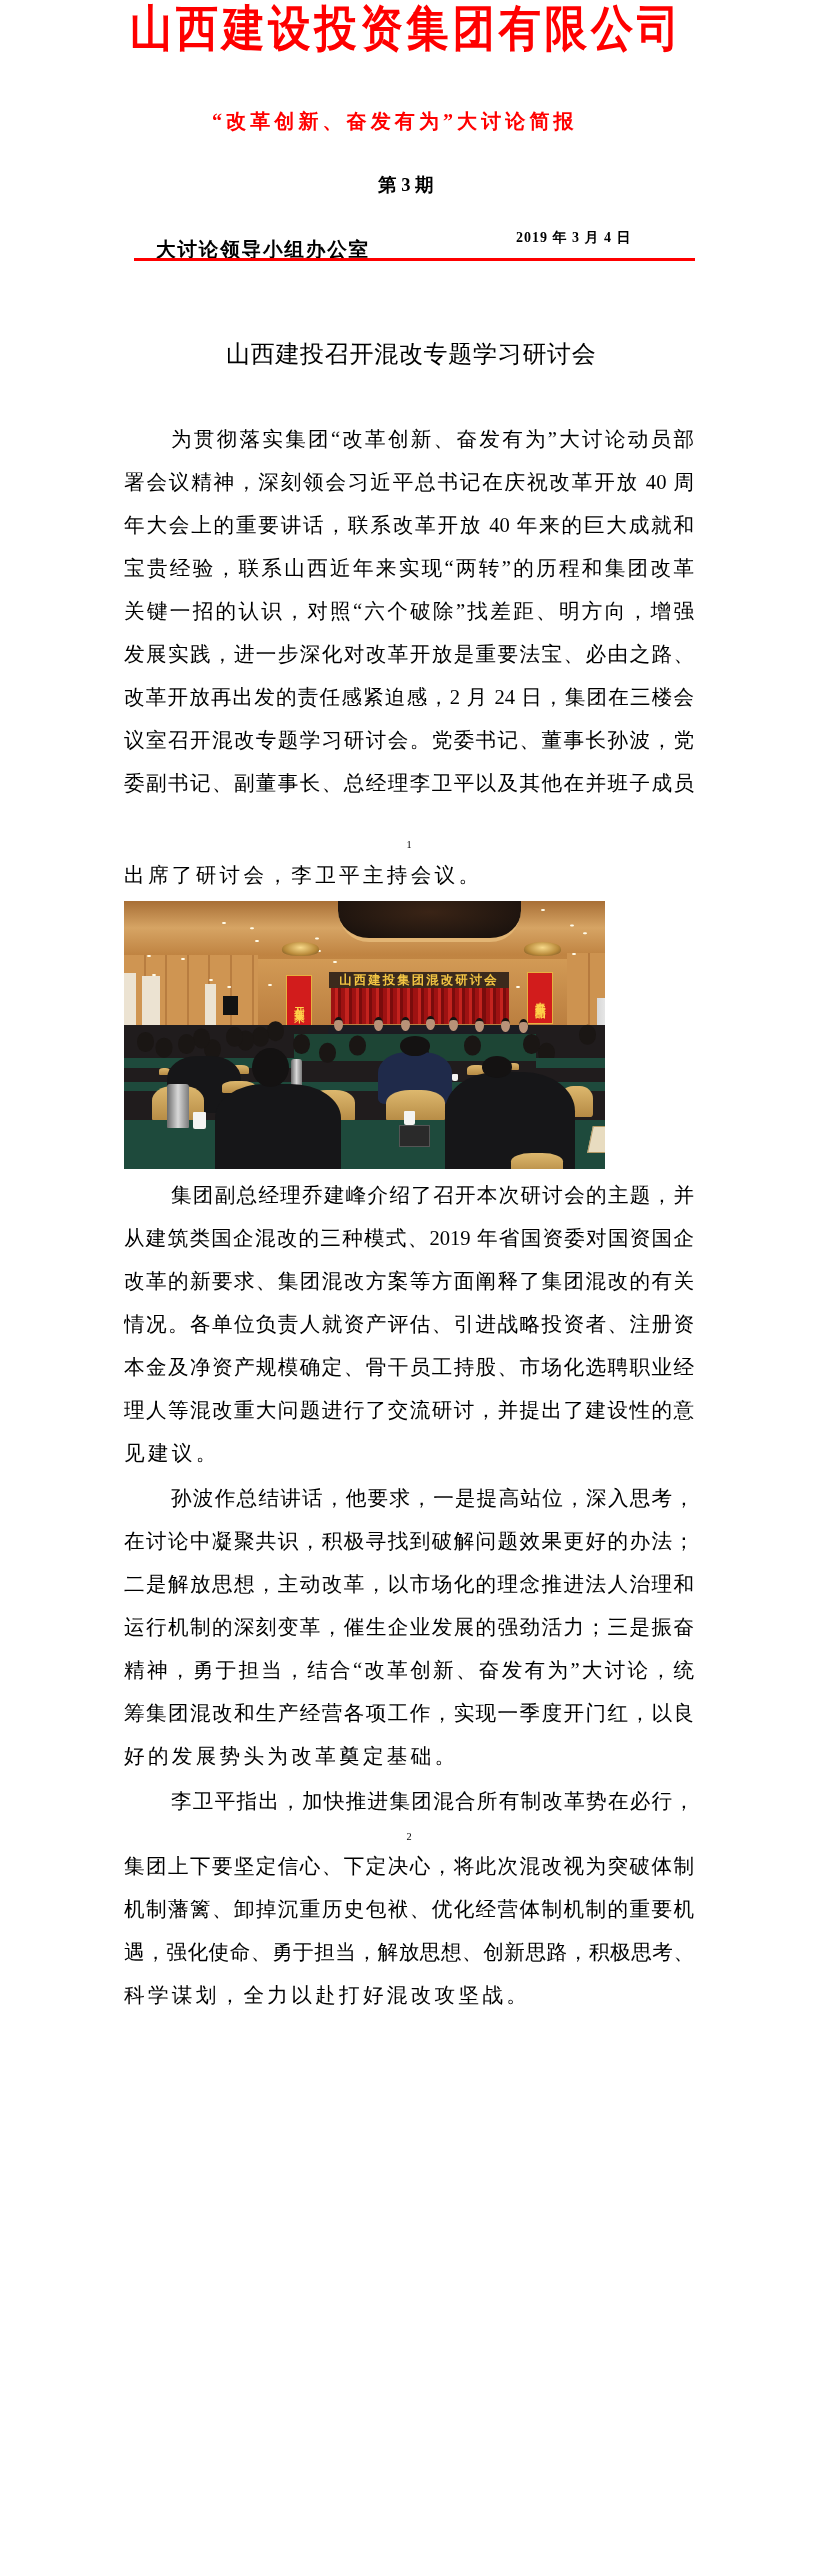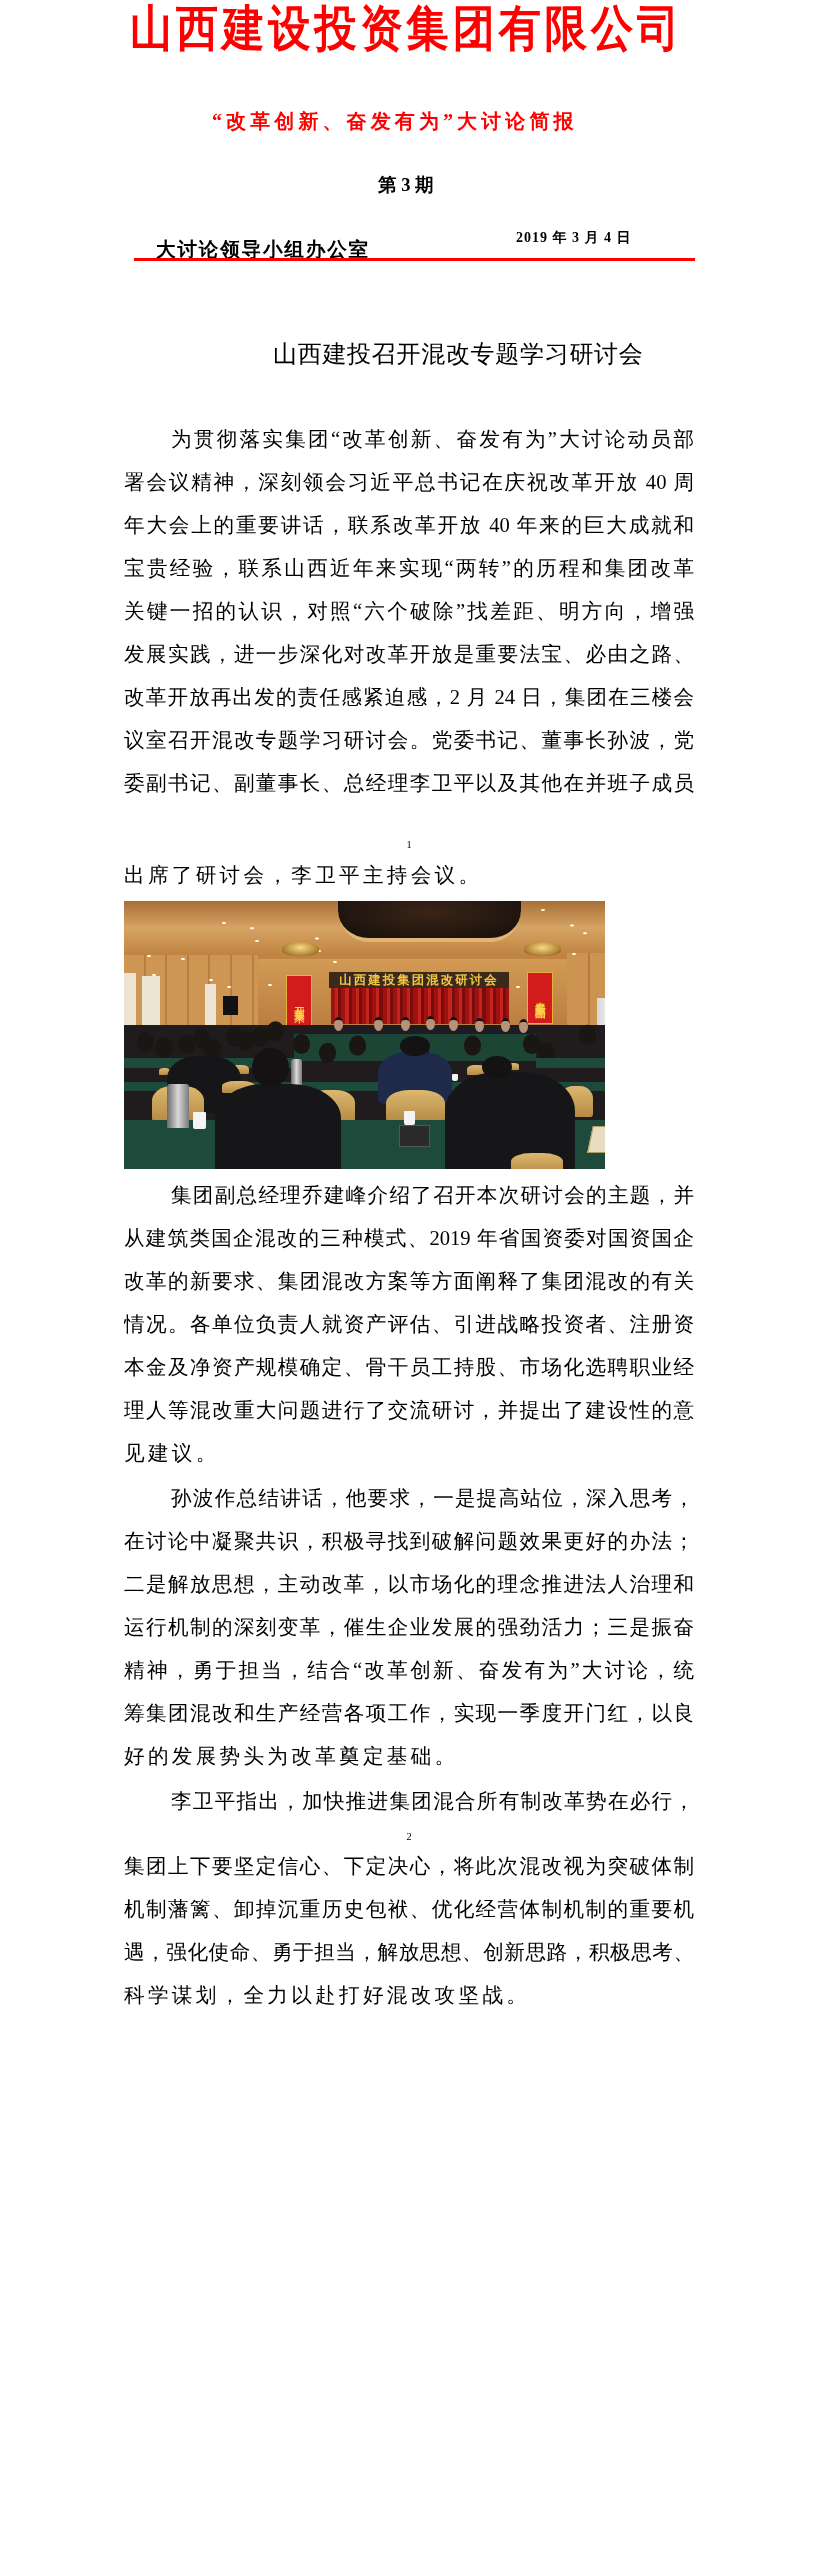--- a/index.html
+++ b/index.html
@@ -12,21 +12,21 @@
                    letter-spacing:4.6px; color:#ff0000; transform:scaleX(0.86); transform-origin:left top;
                    font-family:"DejaVu Serif","Liberation Serif",serif; }
   .bulletin-name { left:212px; top:106px; font-size:20px; line-height:31px; font-weight:bold;
                    letter-spacing:4.1px; color:#ff0000; }
   .issue { left:378px; top:172px; font-size:18.5px; line-height:26px; font-weight:bold; }
   .issuer { left:156px; top:225px; font-size:19.6px; line-height:26px; font-weight:bold; letter-spacing:1.8px;margin-top:12px; }
   .date { left:516px; top:225px; font-size:14px; line-height:26px; font-weight:bold; letter-spacing:1px; }
   .red-rule { position:absolute; left:134px; top:258px; width:561px; height:3.1px; background:#ff0000; }
 
   
-  .article-title { left:226px; top:339px; font-size:24px; line-height:31px; letter-spacing:0.7px;margin-left:47px; }
+  .article-title { left:226px; top:339px; font-size:24px; line-height:31px; letter-spacing:0.7px; }
   .block { position:absolute; left:124px; width:570px; }
   .ln { height:43px; line-height:43px; font-size:20.6px; white-space:nowrap; letter-spacing:3.3px; }
   .ln.full { text-align:justify; text-align-last:justify; letter-spacing:0; white-space:normal; overflow:hidden; }
   .ln.ind { padding-left:47px; }
   .page-num { position:absolute; left:0; width:818px; text-align:center; font-size:10.3px; line-height:10.3px; }
 
   
   .photo { position:absolute; left:124px; top:901px; width:481px; height:268px; overflow:hidden;
            background:linear-gradient(180deg,#a86f36 0%,#d6a464 10%,#c08442 20%,#c68a47 32%,#7a4e2a 42%,#2a2220 48%,#1f1b1c 100%); }
   .pe { position:absolute; }

